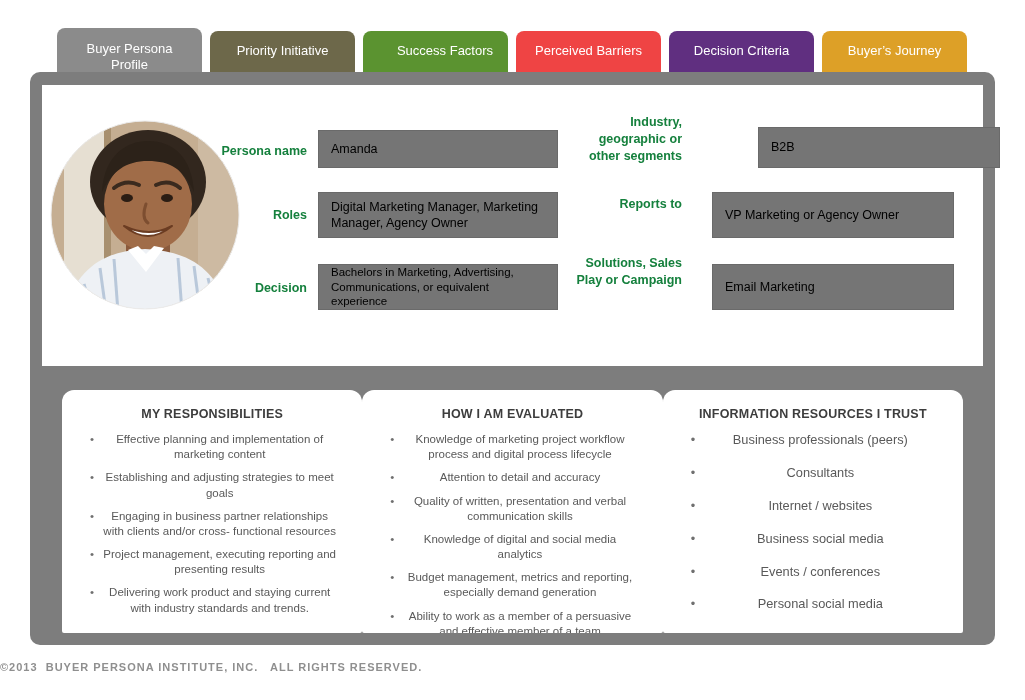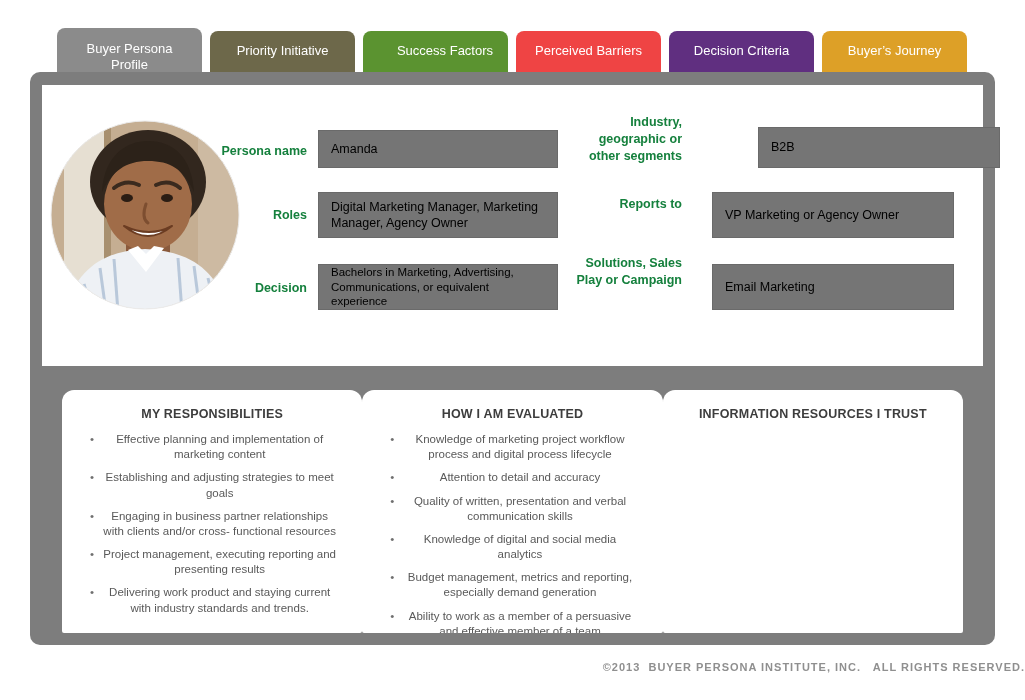--- a/index.html
+++ b/index.html
@@ -54,21 +54,21 @@
   .card ul { list-style:none; margin:8px; padding:0; }
   .card li {
     position:relative; padding-left:15px; margin-bottom:8px;
     font-size:11.5px; color:#595959; line-height:1.32;
   }
   .card li::before { content:"\2022"; position:absolute; left:2px; top:0; color:#6f6f6f; }
   .card.wide-items li { font-size:12.8px; margin-bottom:16px; }
 
   
   .footer {
-    position:absolute; left:0; top:661px; width:100%; text-align:right;
+    position:absolute; left:0; top:661px; width:100%; text-align:left;
     font-size:11px; font-weight:bold; color:#8f8f8f; letter-spacing:1px;
     white-space:pre; z-index:2;
   }
 </style>
 </head>
 <body>
 
 <div class="page">
 
   <div class="tab active" style="left: 57px; background: rgb(139, 139, 139);">Buyer Persona Profile</div>
@@ -154,19 +154,27 @@
         <li>Attention to detail and accuracy</li>
         <li>Quality of written, presentation and verbal communication skills</li>
         <li>Knowledge of digital and social media analytics</li>
         <li>Budget management, metrics and reporting, especially demand generation</li>
         <li>Ability to work as a member of a persuasive and effective member of a team</li>
       </ul>
     </div>
 
     <div class="card wide-items">
       <h3>INFORMATION RESOURCES I TRUST</h3>
+      <ul>
+        <li>Business professionals (peers)</li>
+        <li>Consultants</li>
+        <li>Internet / websites</li>
+        <li>Business social media</li>
+        <li>Events / conferences</li>
+        <li>Personal social media</li>
+      </ul>
     </div>
 
   </div>
 
   <div class="footer">©2013  BUYER PERSONA INSTITUTE, INC.   ALL RIGHTS RESERVED.</div>
 
 </div>
 
 </body></html>

